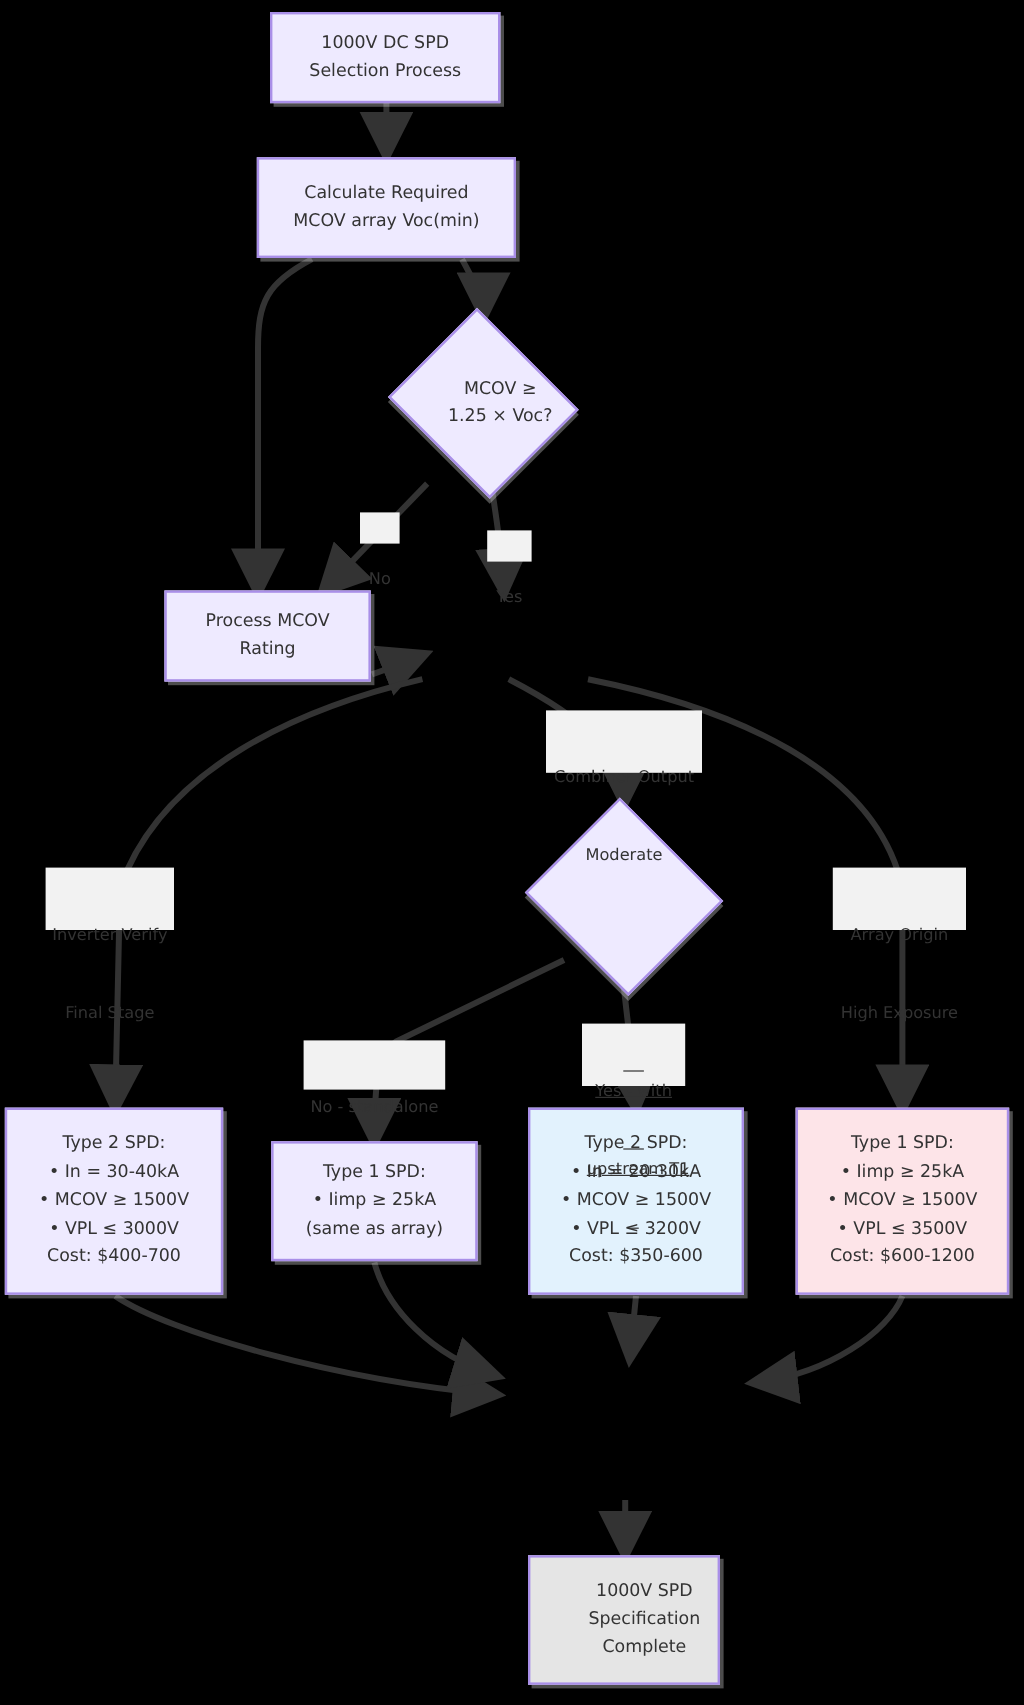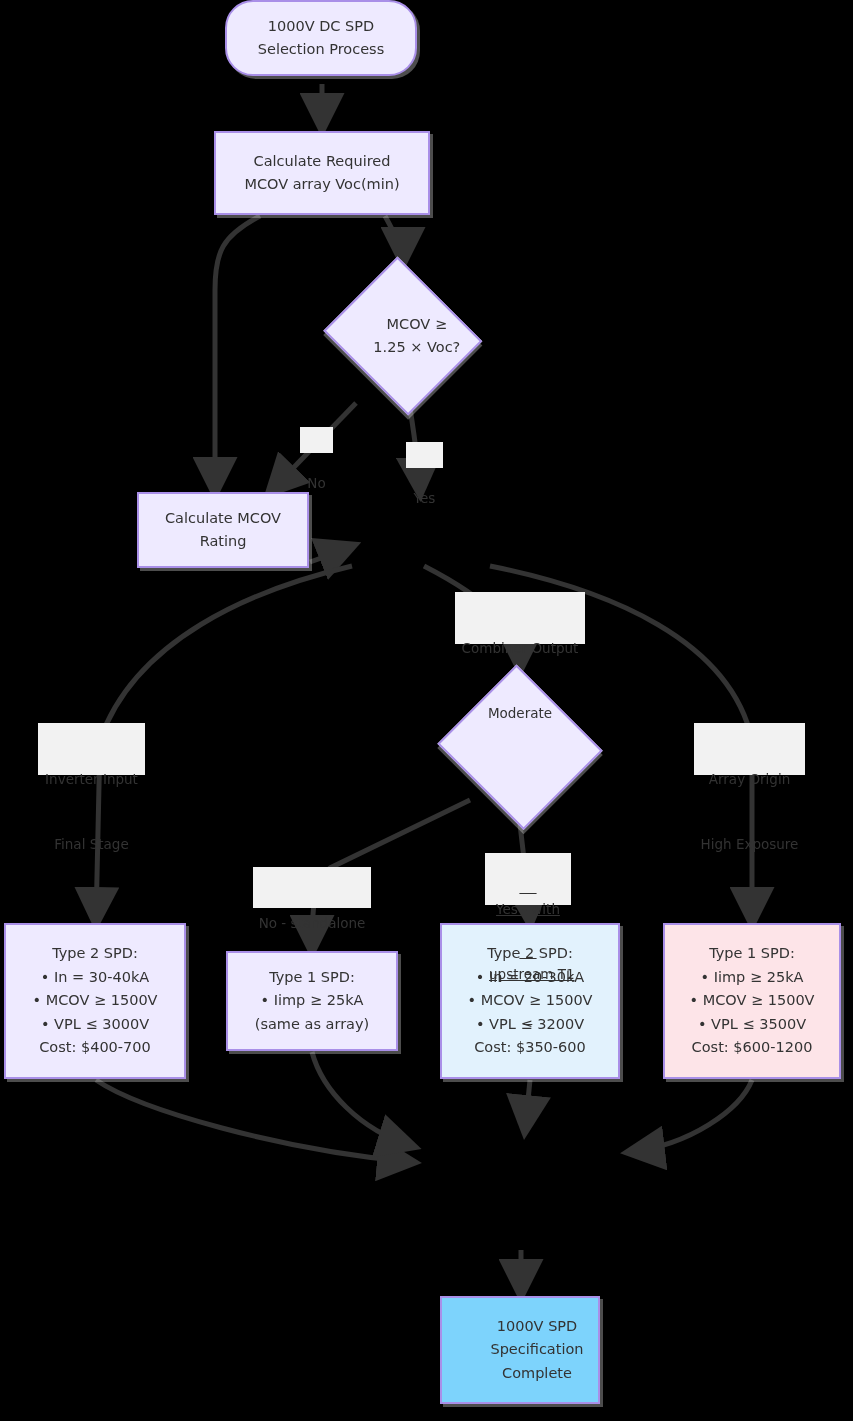--- a/index.html
+++ b/index.html
@@ -38,21 +38,21 @@
     text-align: center;
     display: flex;
     flex-direction: column;
     align-items: center;
     justify-content: center;
     box-shadow: 3px 3px 0 rgba(255,255,255,0.30);
   }
   .node .ln { display: block; white-space: pre; }
   .node.blue { background: #e2f2fd; }
   .node.pink { background: #fde4e8; }
-  .node.green { background: #7dd3fc; padding-left: 34px; }
+  .node.green { background: #e5e5e5; padding-left: 34px; }
 
   .diamond-wrap {
     position: absolute;
     display: flex;
     align-items: center;
     justify-content: center;
   }
   .diamond-shape {
     position: absolute;
     left: 50%; top: 50%;
@@ -127,40 +127,40 @@
       <path d="M312,1052 C322,1090 360,1130 412,1146"></path>
 
       <path d="M530,1080 L525,1130"></path>
 
       <path d="M752,1080 C740,1110 690,1145 630,1152"></path>
 
       <path d="M521,1250 L521,1294"></path>
     </g>
   </svg>
 
-  <div class="node" style="left:225px;top:0;width:192px;height:76px;border-radius:28px;">
+  <div class="node" style="left:225px;top:10px;width:192px;height:76px;">
     <span class="ln">1000V DC SPD</span>
     <span class="ln">Selection Process</span>
   </div>
 
   <div class="node" style="left:214px;top:131px;width:216px;height:84px;">
     <span class="ln">Calculate Required</span>
     <span class="ln">MCOV array Voc(min)</span>
   </div>
 
   <div class="diamond-wrap" style="left:318px;top:262px;width:170px;height:148px;">
     <div class="diamond-shape"></div>
     <div class="diamond-text">
       <span class="ln">MCOV ≥</span>
       <span class="ln">1.25 × Voc?</span>
     </div>
   </div>
 
   <div class="node" style="left:137px;top:492px;width:172px;height:76px;">
-    <span class="ln">Calculate MCOV</span>
+    <span class="ln">Process MCOV</span>
     <span class="ln">Rating</span>
   </div>
 
 
   <div class="diamond-wrap" style="left:434px;top:668px;width:172px;height:158px;">
     <div class="diamond-shape"></div>
   </div>
 
   <div class="node" style="left:4px;top:923px;width:182px;height:156px;">
     <span class="ln">Type 2 SPD:</span>
@@ -201,21 +201,21 @@
 
   <div class="edge-label" style="left:300px;top:427px;width:33px;height:26px;">
     <span class="ln">No</span>
   </div>
 
   <div class="edge-label" style="left:406px;top:442px;width:37px;height:26px;">
     <span class="ln">Yes</span>
   </div>
 
   <div class="edge-label" style="left:38px;top:723px;width:107px;height:52px;">
-    <span class="ln">Inverter Input</span>
+    <span class="ln">Inverter Verify</span>
     <span class="ln">Final Stage</span>
   </div>
 
   <div class="edge-label" style="left:455px;top:592px;width:130px;height:52px;">
     <span class="ln">Combiner Output</span>
     <span class="ln">Moderate</span>
   </div>
 
   <div class="edge-label" style="left:694px;top:723px;width:111px;height:52px;">
     <span class="ln">Array Origin</span>

